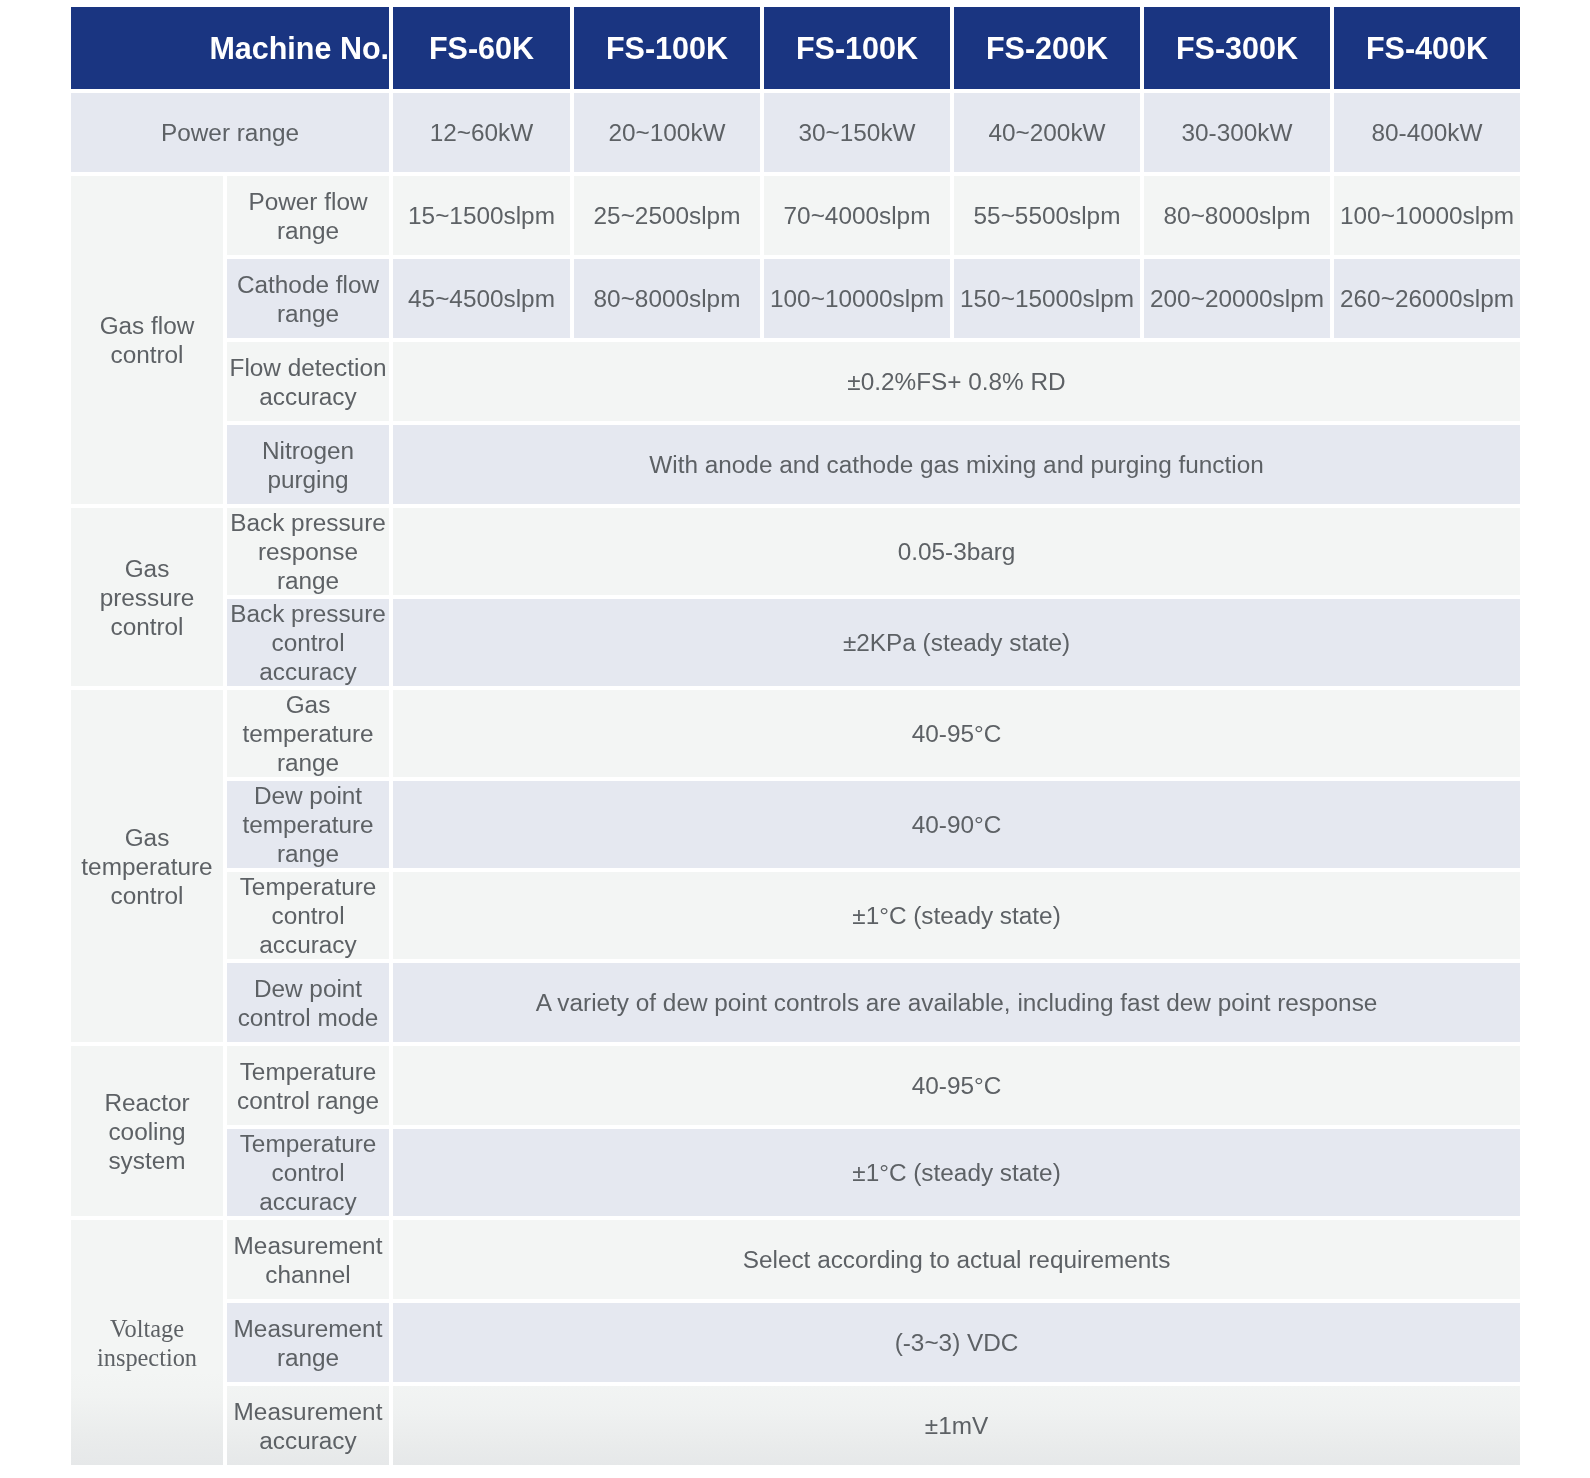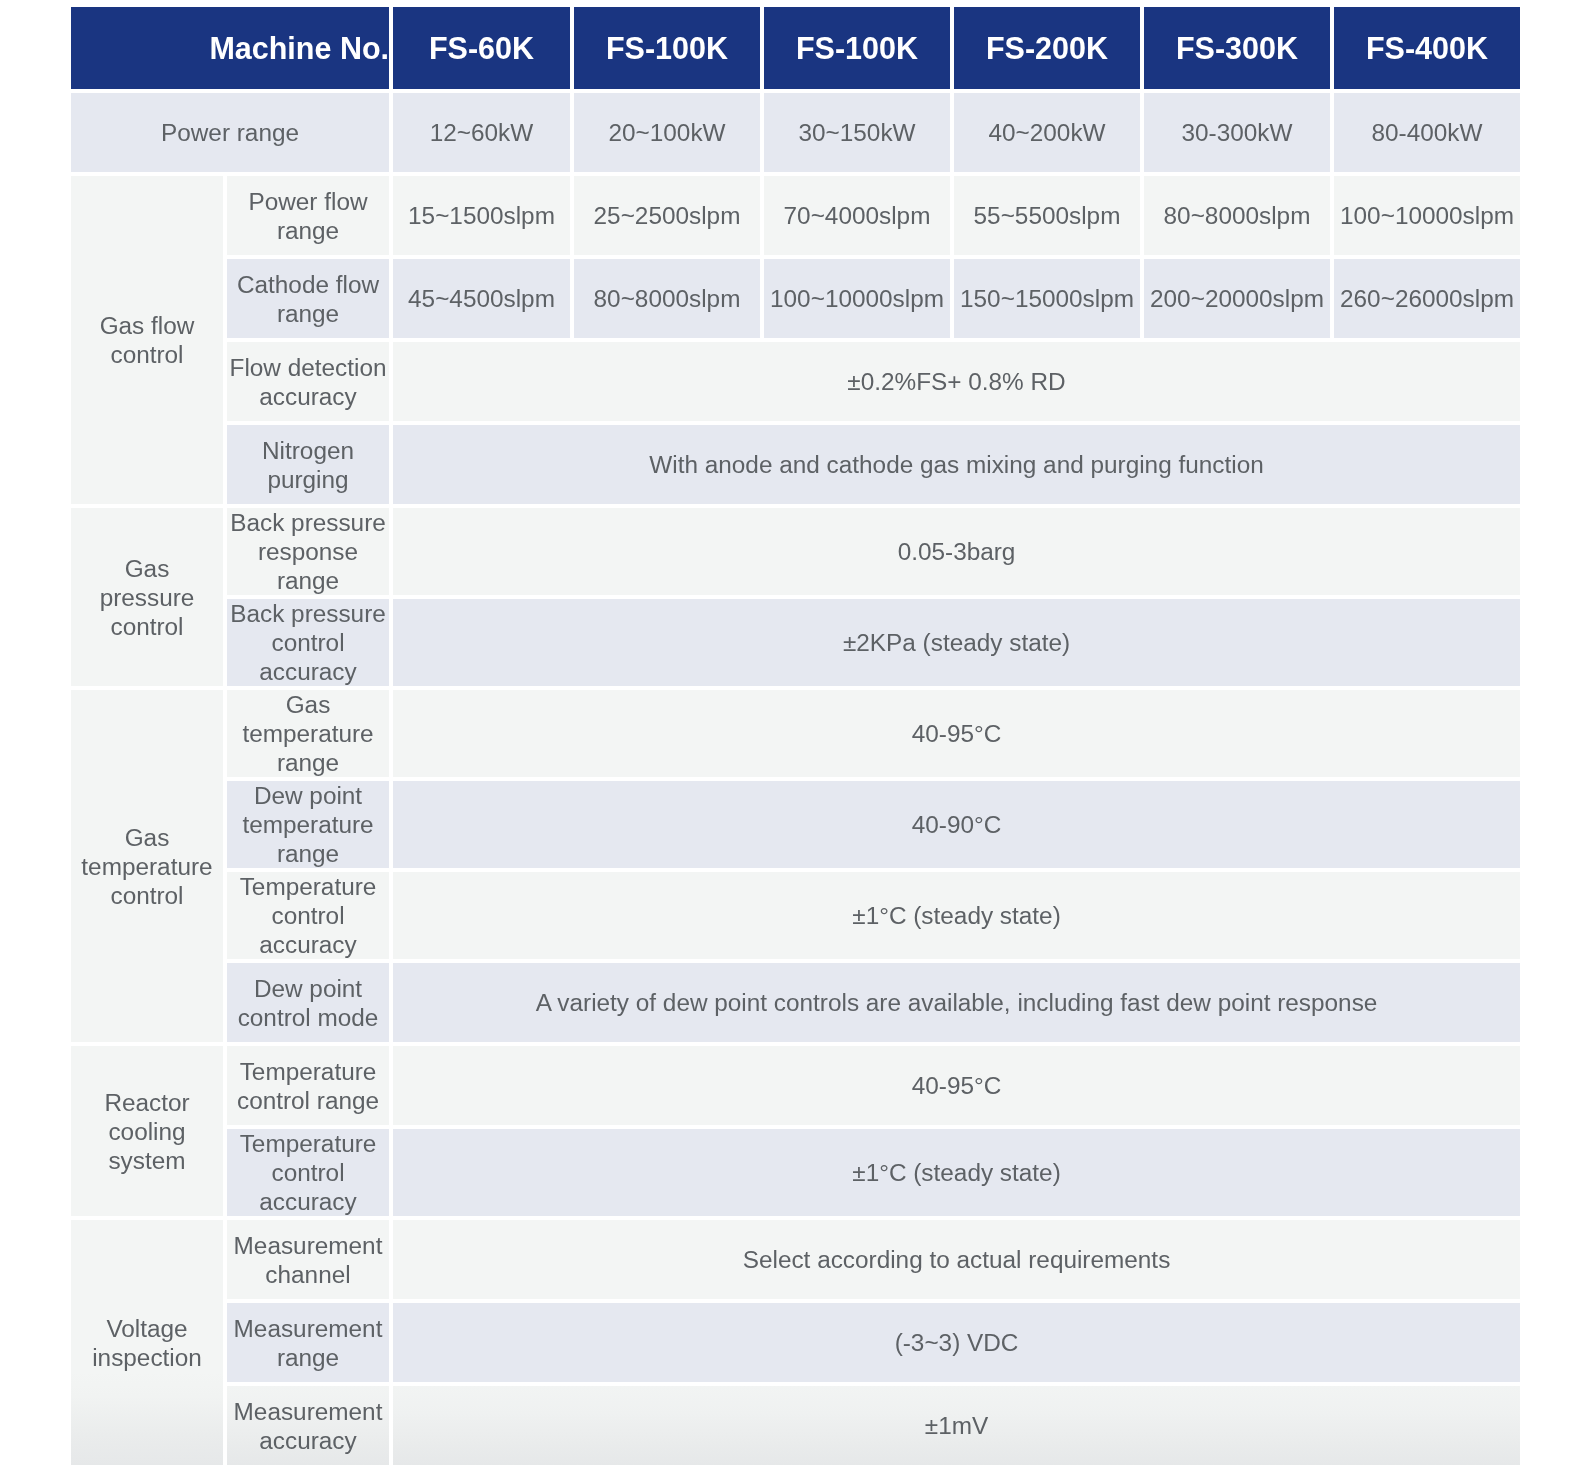--- a/index.html
+++ b/index.html
@@ -18,21 +18,21 @@
   table.spec td.mrg{font-size:24.35px;color:#5d6165;text-align:center;vertical-align:middle;
                     line-height:29px;padding:0 2px;}
   table.spec td.grp{padding:0 4px;}
   table.spec td.val,table.spec td.mrg{height:79px;}
   .rA{background:#f3f5f4;}
   .rB{background:#e5e8f0;margin-top:24px;}
   
   #tbody tr:last-child td{background-image:linear-gradient(to bottom,
         #f2f4f3 0%,#eff1f1 35%,#eaecec 70%,#e6e8e9 100%);}
   td.grp-last{background-image:linear-gradient(to bottom,
-        #f3f5f4 0%,#f3f5f4 62%,#f1f3f2 72%,#eaecec 88%,#e6e8e9 100%);}
+        #f3f5f4 0%,#f3f5f4 62%,#f1f3f2 72%,#eaecec 88%,#e6e8e9 100%);font-family:Liberation Serif, serif;}
 </style>
 </head>
 <body>
 
 <div class="sheet">
   <table class="spec">
     <colgroup>
       <col style="width:152px">
         <col style="width:162px">
       <col style="width:177px">

